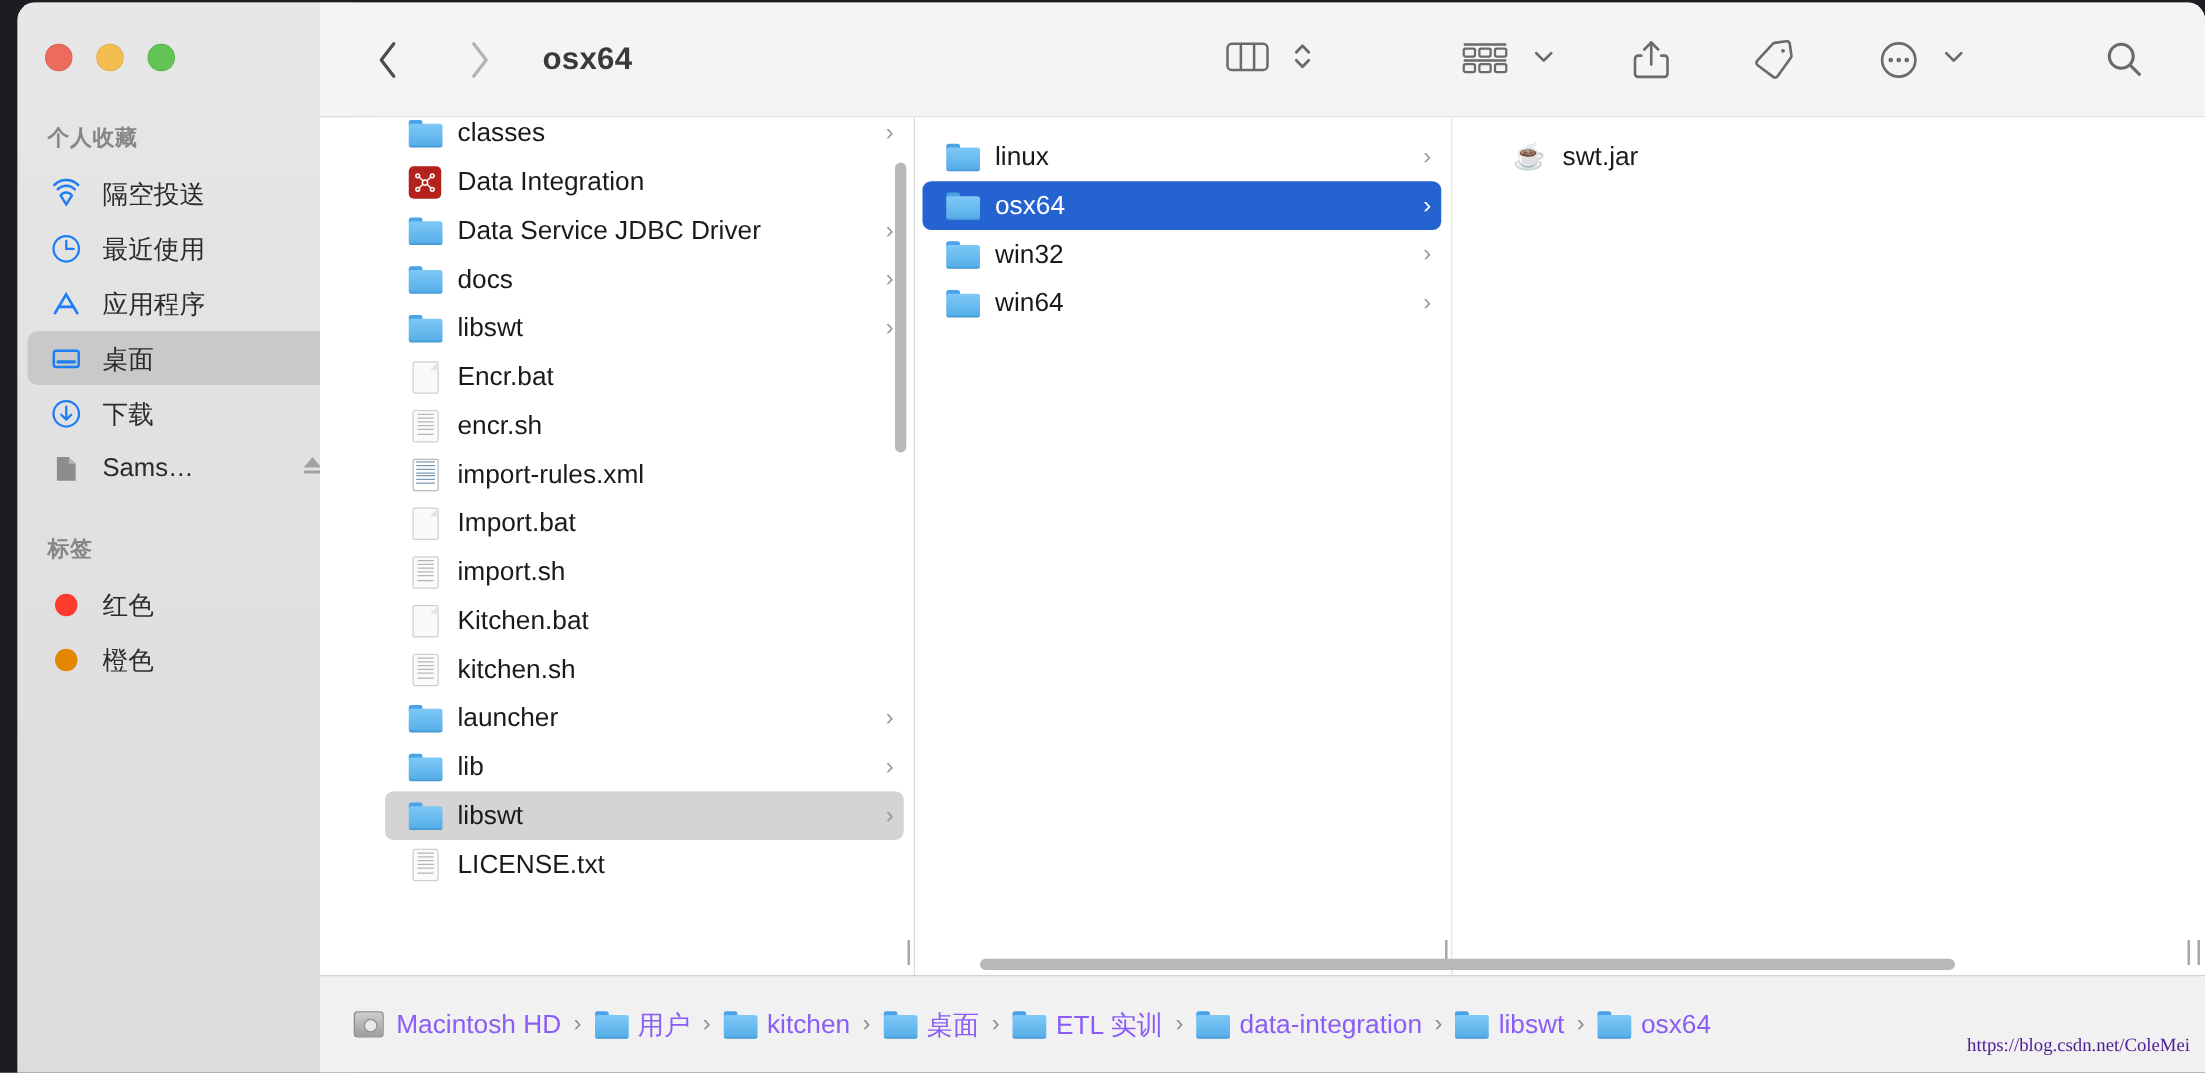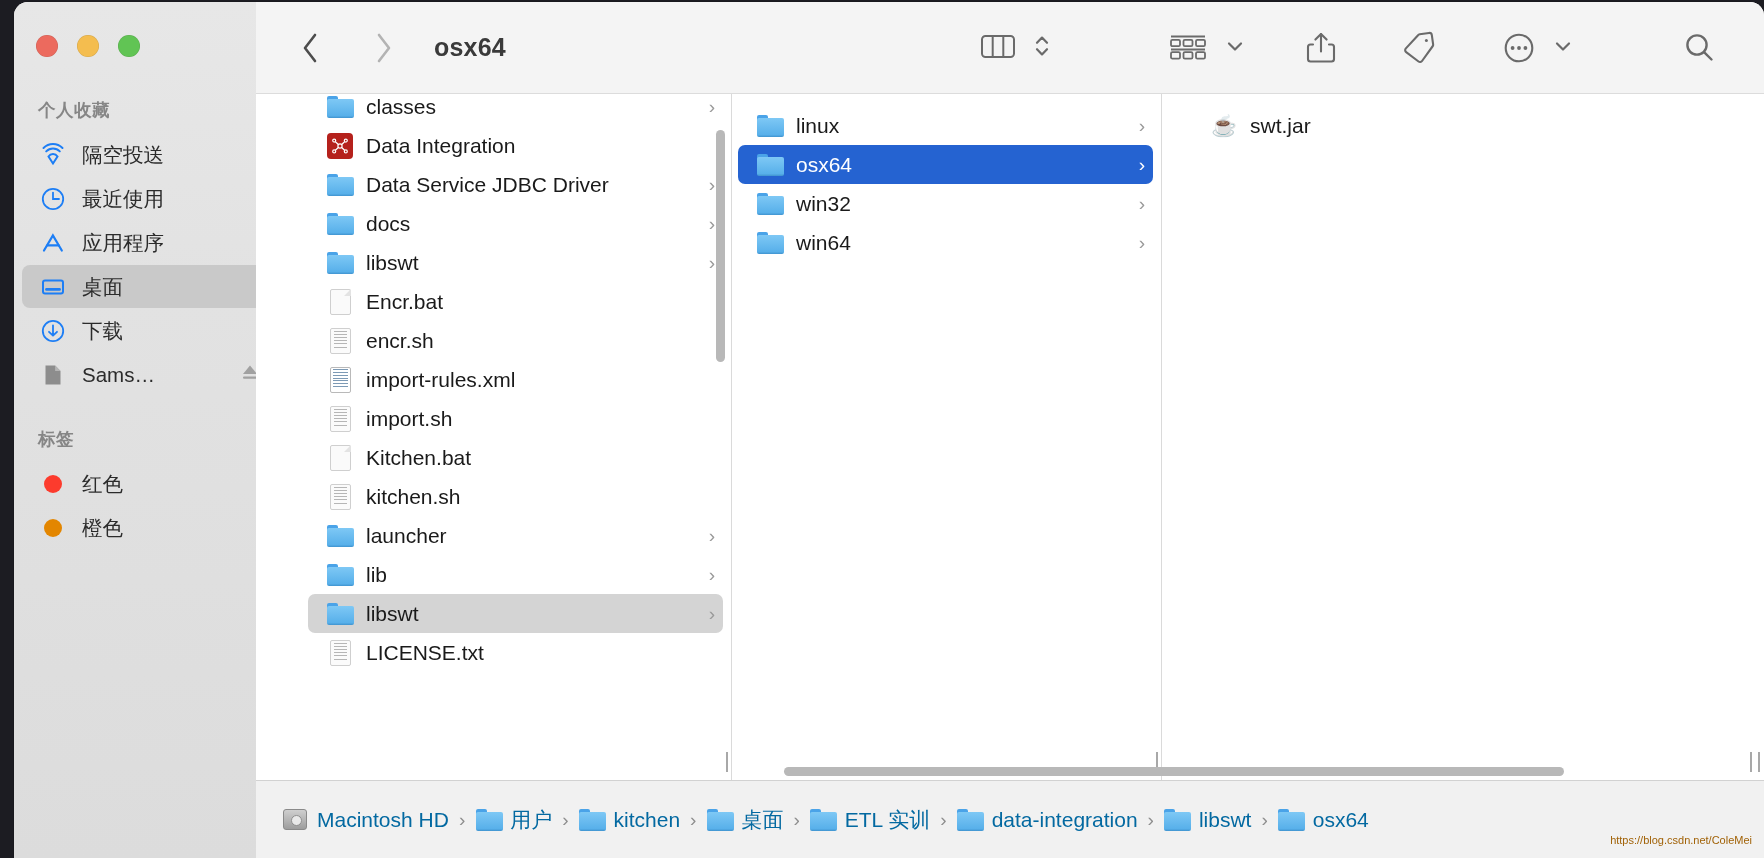--- a/index.html
+++ b/index.html
@@ -150,36 +150,36 @@
   .grip i { display: block; width: 2px; height: 20px; background: #a8a8a8; }
 
   
   #pathbar {
     position: absolute; left: 242px; right: 0; bottom: 0; height: 78px;
     background: #f1f1f1;
     border-top: 0.5px solid #d2d2d2;
     display: flex; align-items: center;
     padding-left: 26px;
   }
-  .crumb { display: flex; align-items: center; font-size: 21px; color: #0369a1; }
+  .crumb { display: flex; align-items: center; font-size: 21px; color: #8b5cf6; }
   .crumb .cr-ico { width: 26px; height: 26px; margin-right: 9px; flex: 0 0 26px;
                    display:flex; align-items:center; justify-content:center; }
   .sep { margin: 0 10px; color: #8e8e8e; font-size: 19px; }
 
   
   #hscroll {
     position: absolute; left: 770px; bottom: 82px;
     width: 780px; height: 9px; border-radius: 5px;
     background: #b8b8b8;
   }
 
   #watermark {
     position: absolute; right: 12px; bottom: 12px;
-    font-size: 11px; color: #a16207;
-    font-family: Liberation Sans, sans-serif;
+    font-size: 15px; color: #4c1d95;
+    font-family: Liberation Serif, serif;
   }
 
   
   .folder-ico { width: 27px; height: 22px; position: relative; }
   .folder-ico .tab {
     position: absolute; left: 0; top: 0; width: 11px; height: 5px;
     background: #4aa3e8; border-radius: 2px 2px 0 0;
   }
   .folder-ico .body {
     position: absolute; left: 0; top: 3px; width: 27px; height: 19px;
@@ -502,20 +502,26 @@
           <span class="row-name">encr.sh</span>
         </div>
 
         <div class="row">
           <span class="row-ico">
             <span class="xml-ico"><span class="hd"></span><i></i><i></i><i></i><i></i><i></i><i></i><i></i></span>
           </span>
           <span class="row-name">import-rules.xml</span>
         </div>
 
+        <div class="row">
+          <span class="row-ico">
+              <span class="doc-ico"></span>
+            </span>
+          <span class="row-name">Import.bat</span>
+        </div>
 
         <div class="row">
           <span class="row-ico">
             <span class="doc-lines">
                 <i></i>
                 <i></i>
                 <i></i>
                 <i></i>
                 <i></i>
                 <i></i>

